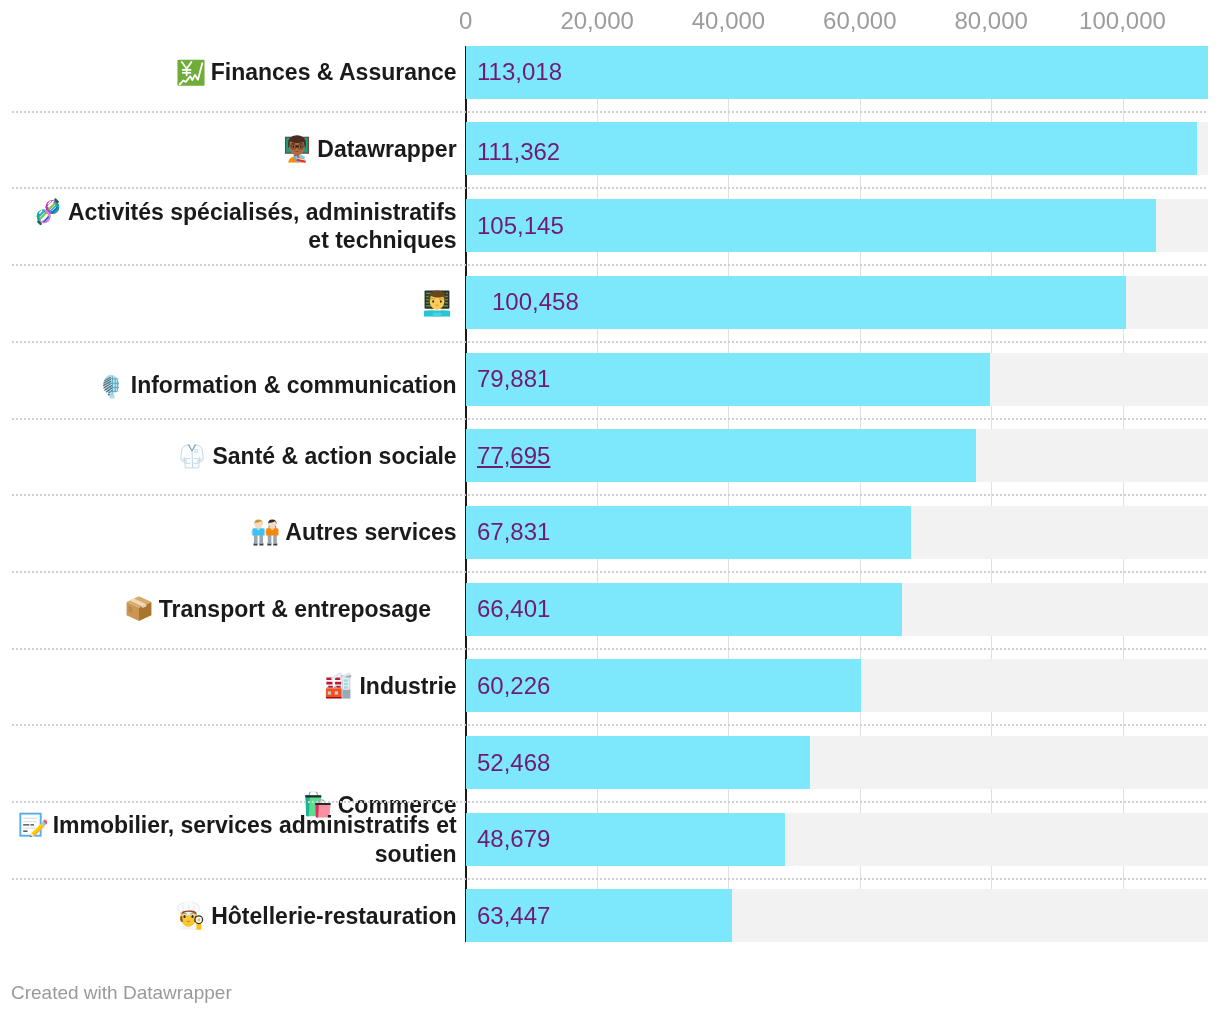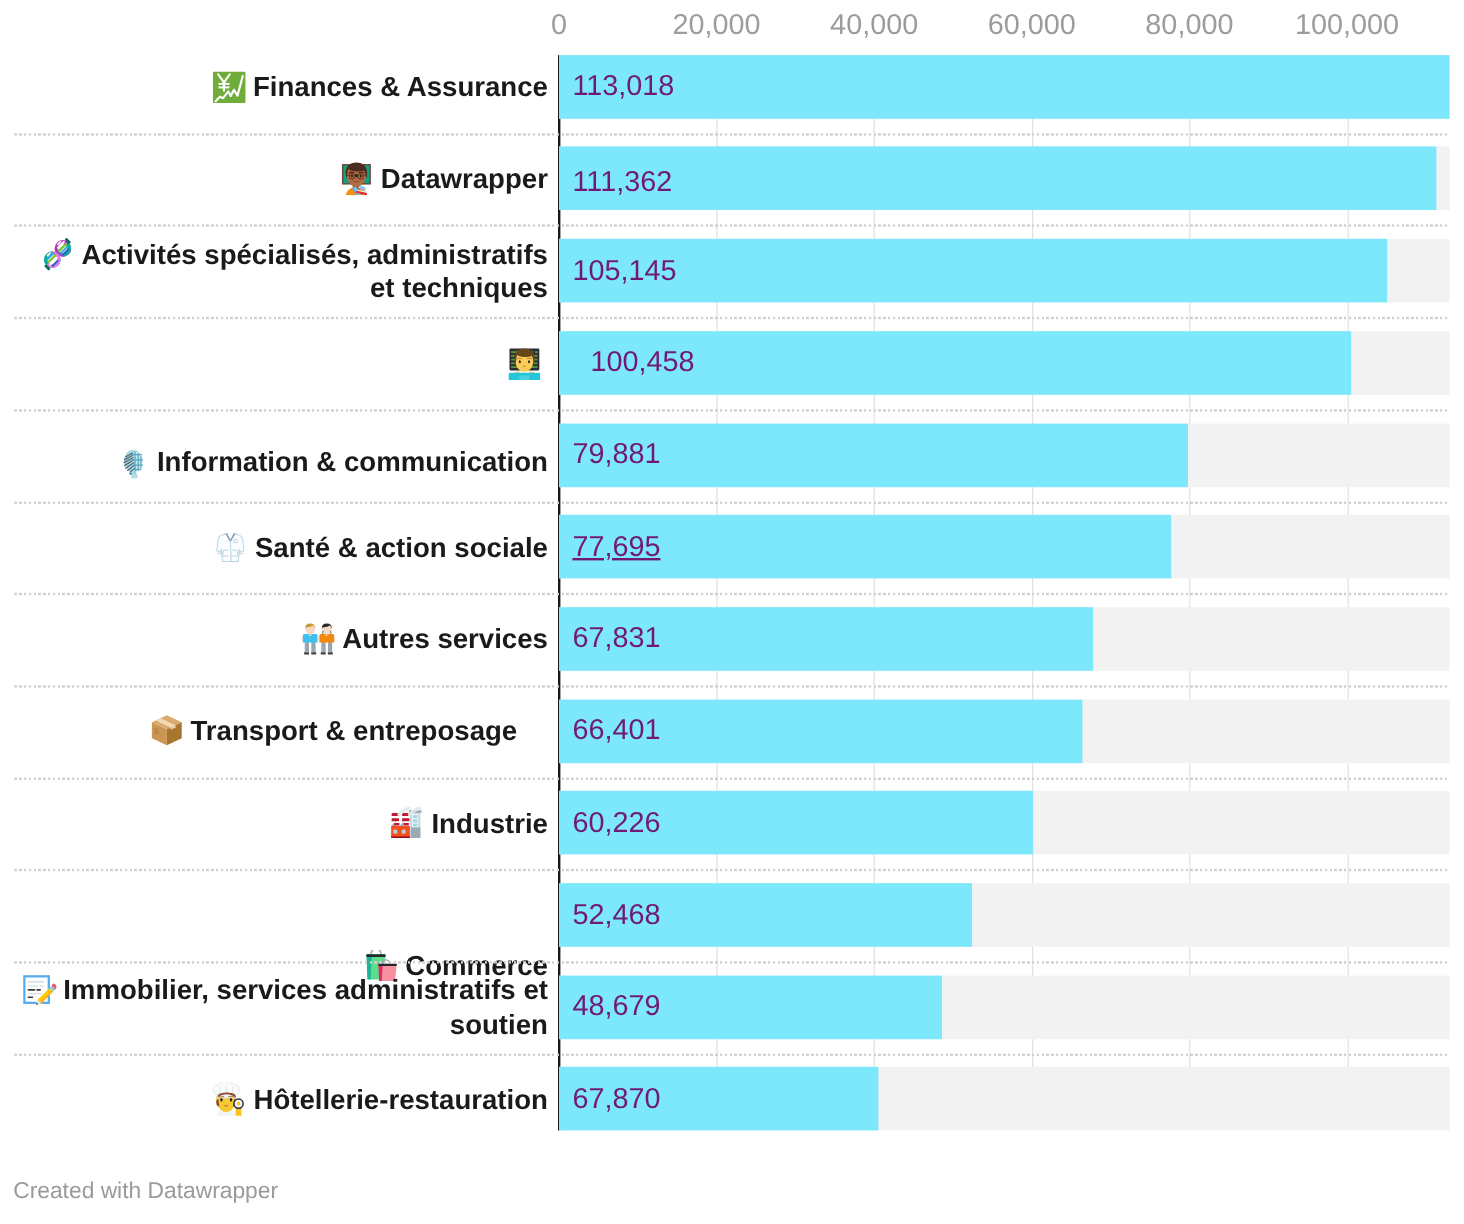--- a/index.html
+++ b/index.html
@@ -302,21 +302,21 @@
               <path d="M19.3 30.3 L30.9 18.7 l1.2 1.2 L20.5 31.5z" fill="#ffac33"></path>
               <path d="M28.6 16.4 l3.5 3.5 2.1-2.1 -3.5-3.5z" fill="#8ccaf0"></path>
               <path d="M30.7 14.3 l3.5 3.5 1.2-1.2 q1-1.4-.3-2.8 l-1.3-1.3 q-1.2-1-2.4.2z" fill="#ea596e"></path>
               <path d="M15.8 32.7 l1.2-4.7 3.5 3.5z" fill="#e1e8ed"></path>
               <path d="M15.8 32.7 l.5-1.9 1.4 1.4z" fill="#292f33"></path>
             </g>
           </svg></span><span class="txt">Immobilier, services administratifs et soutien</span></div>
       <div class="sep" style="top: 877.7px;"></div>
       <div class="track" style="left: 465.8px; top: 889.4px; width: 742.2px; height: 53px; background: rgb(242, 242, 242);"></div>
       <div class="bar" style="left: 465.8px; top: 889.4px; width: 265.707px; height: 53px; background: rgb(125, 232, 252);"></div>
-      <div class="val" style="left: 477px; top: 915.9px; transform: translateY(-50%);">67,870</div>
+      <div class="val" style="left: 477px; top: 915.9px; transform: translateY(-50%);">63,447</div>
       <div class="lbl" style="right: 763.4px; top: 915.9px; transform: translateY(-50%); width: 445px;"><span class="emoji"><svg viewBox="0 0 36 36">
             <g transform="translate(14.8 18.2) scale(1.14) translate(-18 -18.5)">
               <path d="M8.2 35.8 q1-7.2 9-8.2 h1.2 q8 1 9 8.2z" fill="#f2f4f6"></path>
               <path d="M18 8.4 c6 0 9.3 4.2 9.3 10.2 0 6.2-4.2 12-9.3 12 S8.7 24.8 8.7 18.6 C8.7 12.6 12 8.4 18 8.4z" fill="#f7c82f"></path>
               <path d="M10.6 18.4 c-1.5 0-2 1.4-2 3.3 0 2.3 1.3 3.8 2.9 3.8z M25.4 18.4 c1.5 0 2 1.4 2 3.3 0 2.3-1.3 3.8-2.9 3.8z" fill="#8d4a2a"></path>
               <path d="M18 1.6 c4 0 6 1.9 6.6 3.1 3.3-.3 5.6 1.9 5.6 5 0 2.4-1.6 4.4-3.8 5.1 v2.6 H9.6 v-2.6 C7.4 14.1 5.8 12.1 5.8 9.7 c0-3.1 2.3-5.3 5.6-5 C12 3.5 14 1.6 18 1.6z" fill="#f8fafb" stroke="#dde2e6" stroke-width=".85" stroke-linejoin="round"></path>
               <path d="M9.6 14.3 h16.8 v3.1 H9.6z" fill="#eef1f4" stroke="#dde2e6" stroke-width=".85"></path>
               <path d="M11.8 6.9 q1 3.2-.2 6.6 M18 6.6 q1.1 3.6 0 7.3 M24.2 6.9 q-1 3.2.2 6.6" stroke="#e2e7eb" stroke-width=".95" fill="none" stroke-linecap="round"></path>
               <path d="M10.1 17.2 q-.5-3.3 3-4.2 3.1-.9 8.1-.5 4.1.4 5.2 2 .9 1.4.5 3 -2.2-2.6-6-3.3 -7-1.3-10.8 3z" fill="#8d4a2a"></path>
               <ellipse cx="13.5" cy="19.2" rx="1.2" ry="1.7" fill="#272b2e"></ellipse>

